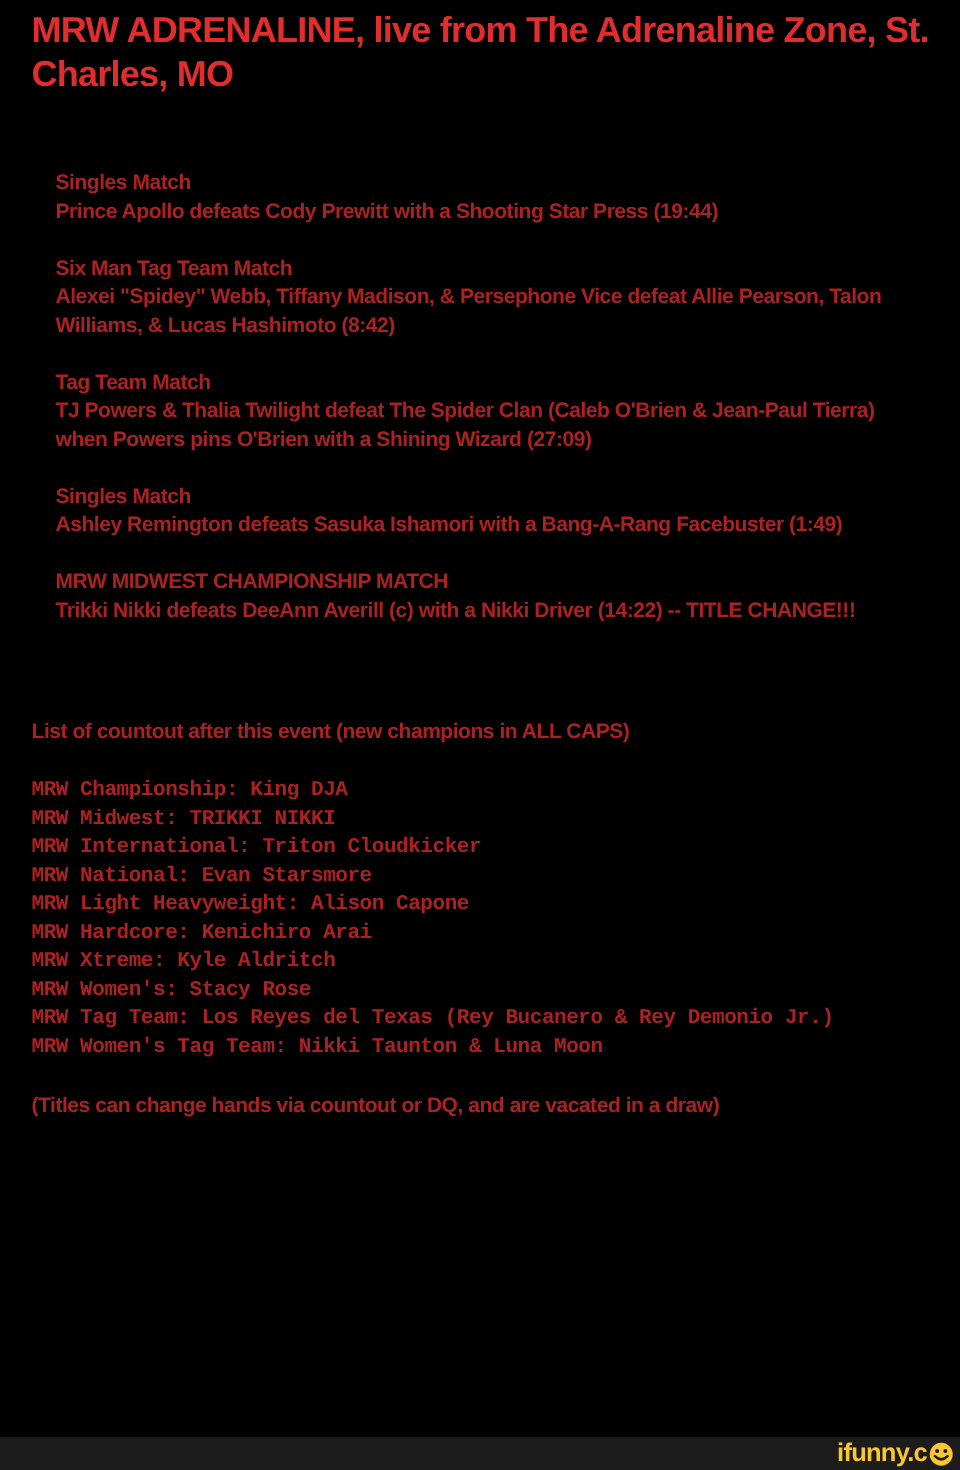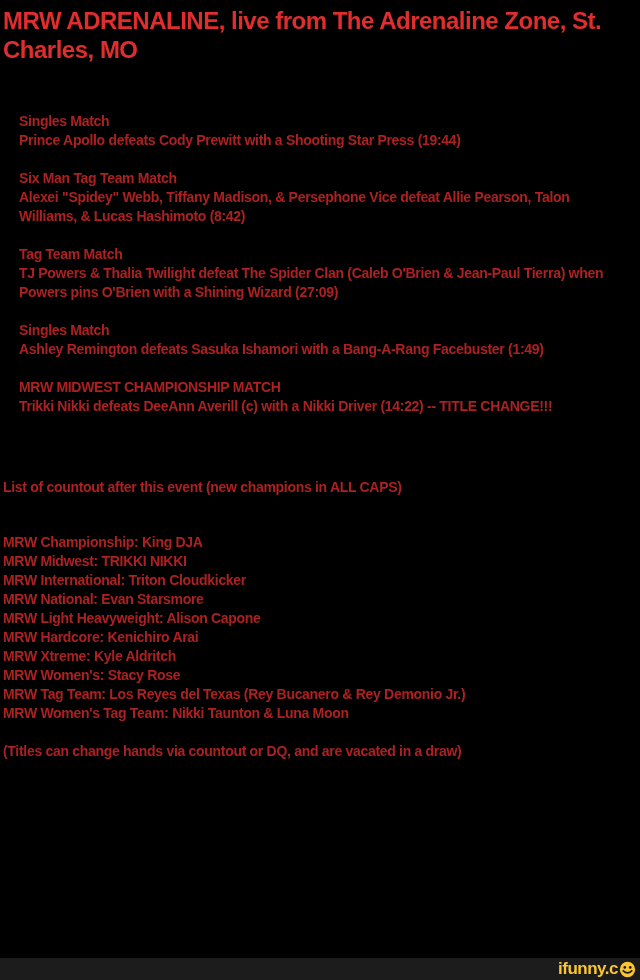--- a/index.html
+++ b/index.html
@@ -10,40 +10,40 @@
   .page {
     position: relative;
     width: 640px;
     height: 980px;
     background: #000000;
     overflow: hidden;
     font-family: "Liberation Sans", sans-serif;
     font-weight: 700;
   }
   .content {
-    padding: 6px 3px 0 3px;
+    padding: 6px 3px 0 21px;
   }
   .event-title {
     color: #e02d2d;
     font-size: 24px;
     line-height: 29px;
     letter-spacing: -0.5px;
     max-width: 634px;
   }
   .body-text {
     color: #ac2121;
     font-size: 14px;
     line-height: 19px;
     letter-spacing: -0.3px;
   }
   .match-section { margin: 16px; }
   .match-section.first { margin-top: 48px; }
   .match-section + .match-section { margin-top: 19px; }
   .champions-intro { margin-top: 62px; }
-  .champions-list { margin-top: 36px; }
+  .champions-list { margin-top: 21px; font-family: Liberation Mono, monospace; }
   .champions-note { margin-top: 19px; }
   .line { min-height: 19px; }
   .watermark-bar {
     position: absolute;
     left: 0;
     bottom: 0;
     width: 640px;
     height: 22px;
     background: #1c1c1c;
     display: flex;

